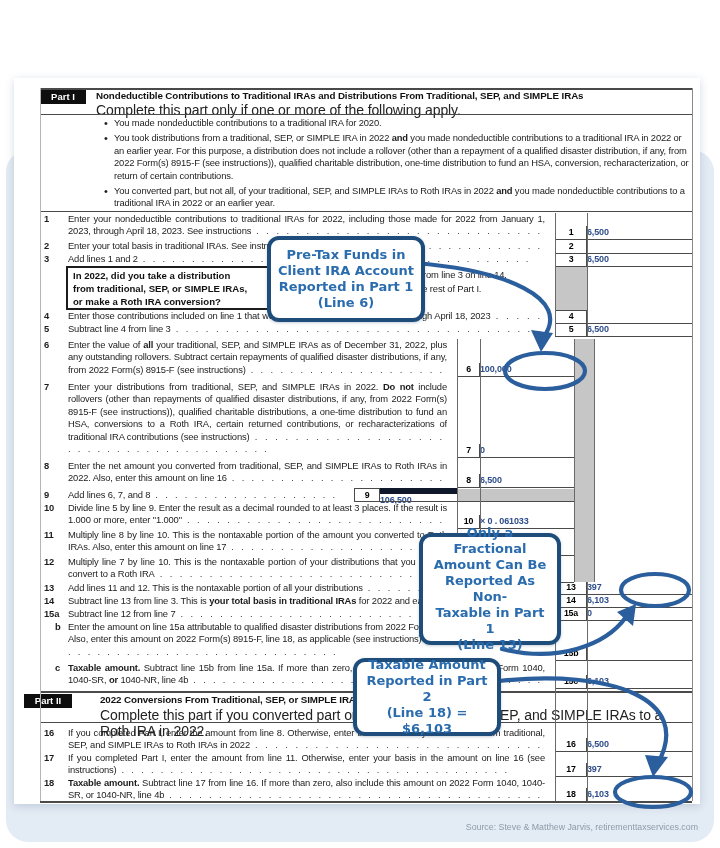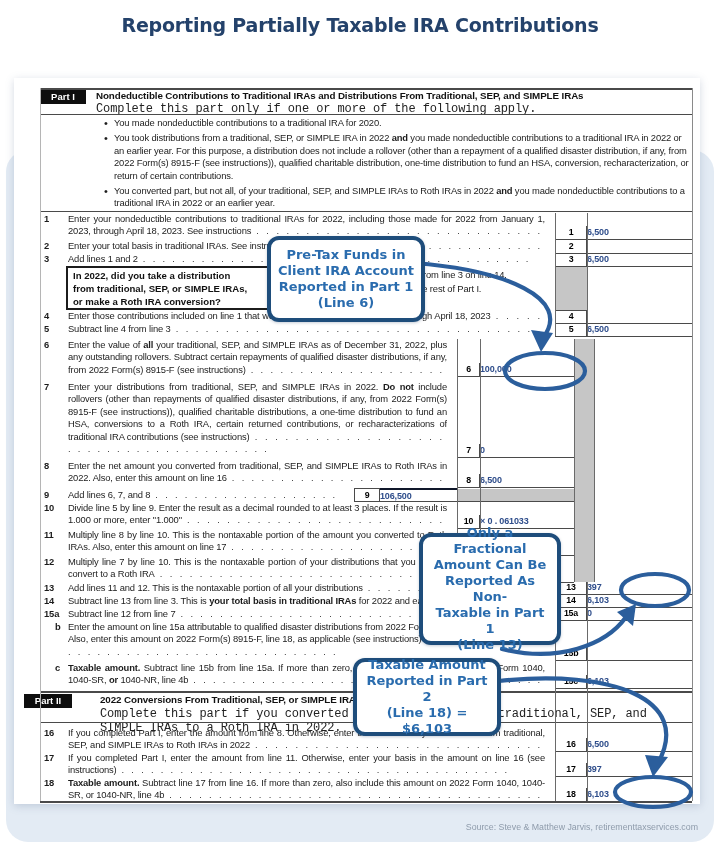--- a/index.html
+++ b/index.html
@@ -12,21 +12,21 @@
   
   .panel{position:absolute;left:6px;top:150px;width:708px;height:692px;border-radius:22px;background:#e3ebf4;}
   .sheet{position:absolute;left:14px;top:78px;width:686px;height:726px;background:#ffffff;
          box-shadow:0 2px 8px rgba(100,120,150,.28);}
   .abs{position:absolute;inset:0;}
   
   .ft{font-size:9.4px;line-height:12.4px;color:#1c1c1c;letter-spacing:-0.15px;}
   .part-label{position:absolute;background:#0e0e0e;color:#fff;font-weight:bold;font-size:9.5px;
     text-align:center;line-height:14px;height:14px;}
   .part-title{position:absolute;font-weight:bold;font-size:9.8px;color:#111;letter-spacing:-0.1px;}
-  .part-sub{position:absolute;font-size:12px;color:#222;letter-spacing:-0.1px;font-family:Liberation Mono, monospace;}
+  .part-sub{position:absolute;font-size:14px;color:#222;letter-spacing:-0.1px;}
   .hline{position:absolute;background:#4a4a4a;}
   .vline{position:absolute;background:#6a6a6a;width:1px;}
   .gray{position:absolute;background:#c6c6c6;}
   #bullets{position:absolute;left:104px;top:117px;width:588px;}
   .bullet{display:flex;margin-bottom:3px;}
   .bullet .dot{width:10px;font-size:11px;line-height:12.4px;}
   .bullet .btxt{flex:1;}
   
   .frow{position:absolute;left:40px;width:652px;}
   .lnum{position:absolute;left:4px;top:0;width:22px;font-weight:bold;}
@@ -37,21 +37,21 @@
   .frow.inner .ltxt{right:352px;}
   .lead{color:#333;}
   .nbox,.val{position:absolute;bottom:0;height:13px;line-height:12px;}
   .nbox{font-weight:bold;font-size:8.8px;text-align:center;color:#000;}
   .val{font-weight:bold;font-size:9px;text-align:left;color:#2e4d8b;}
   .frow.std .nbox{left:515px;width:32px;}
   .frow.std .val{left:547px;width:105px;padding-right:28px;box-sizing:border-box;}
   .frow.mid .nbox{left:417px;width:23px;}
   .frow.mid .val{left:440px;width:94px;padding-right:3px;box-sizing:border-box;}
   .frow.inner .nbox{left:314px;width:26px;border-top:1px solid #4a4a4a;}
-  .frow.inner .val{left:340px;width:77px;padding-right:2px;box-sizing:border-box;border-top:2px solid #0f172a;}
+  .frow.inner .val{left:340px;width:77px;padding-right:2px;box-sizing:border-box;border-top:6px solid #0f172a;}
   .nbox{border-left:1px solid #4a4a4a;border-right:1px solid #4a4a4a;box-sizing:border-box;}
   
   #qbox{position:absolute;left:66px;top:266px;width:238px;height:44px;border:2px solid #1c1c1c;
     box-sizing:border-box;font-weight:bold;font-size:9.6px;line-height:13px;padding:1px 5px;
     white-space:pre;color:#111;}
   #decision{position:absolute;left:312px;top:268px;width:270px;font-size:9.4px;line-height:13.5px;
     white-space:pre;color:#1c1c1c;letter-spacing:-0.15px;}
   
   .callout{position:absolute;background:#fff;border:4px solid #1e4d7b;border-radius:12px;
     color:#2a6cae;font-family:"DejaVu Sans",sans-serif;font-weight:bold;font-size:13px;
@@ -61,21 +61,20 @@
   #overlay{position:absolute;inset:0;z-index:5;pointer-events:none;}
   #source{position:absolute;right:22px;top:822px;width:420px;text-align:right;
     font-size:8.8px;color:#8e9bab;}
 </style>
 </head>
 <body>
 
 <div class="stage">
 
   <div class="headline">
-    <div>Reporting Partially Taxable IRA Contributions</div>
   </div>
 
   <div class="panel"></div>
   <div class="sheet"></div>
 
   <div class="abs" id="formlayer">
 
     <div class="part-label" style="left:40px;top:90px;width:46px;">Part I</div>
     <div class="part-title" style="left:96px;top:90px;width:596px;">Nondeductible Contributions to Traditional IRAs and Distributions From Traditional, SEP, and SIMPLE IRAs</div>
     <div class="part-sub" style="left:96px;top:102px;width:596px;">Complete this part only if one or more of the following apply.</div>

